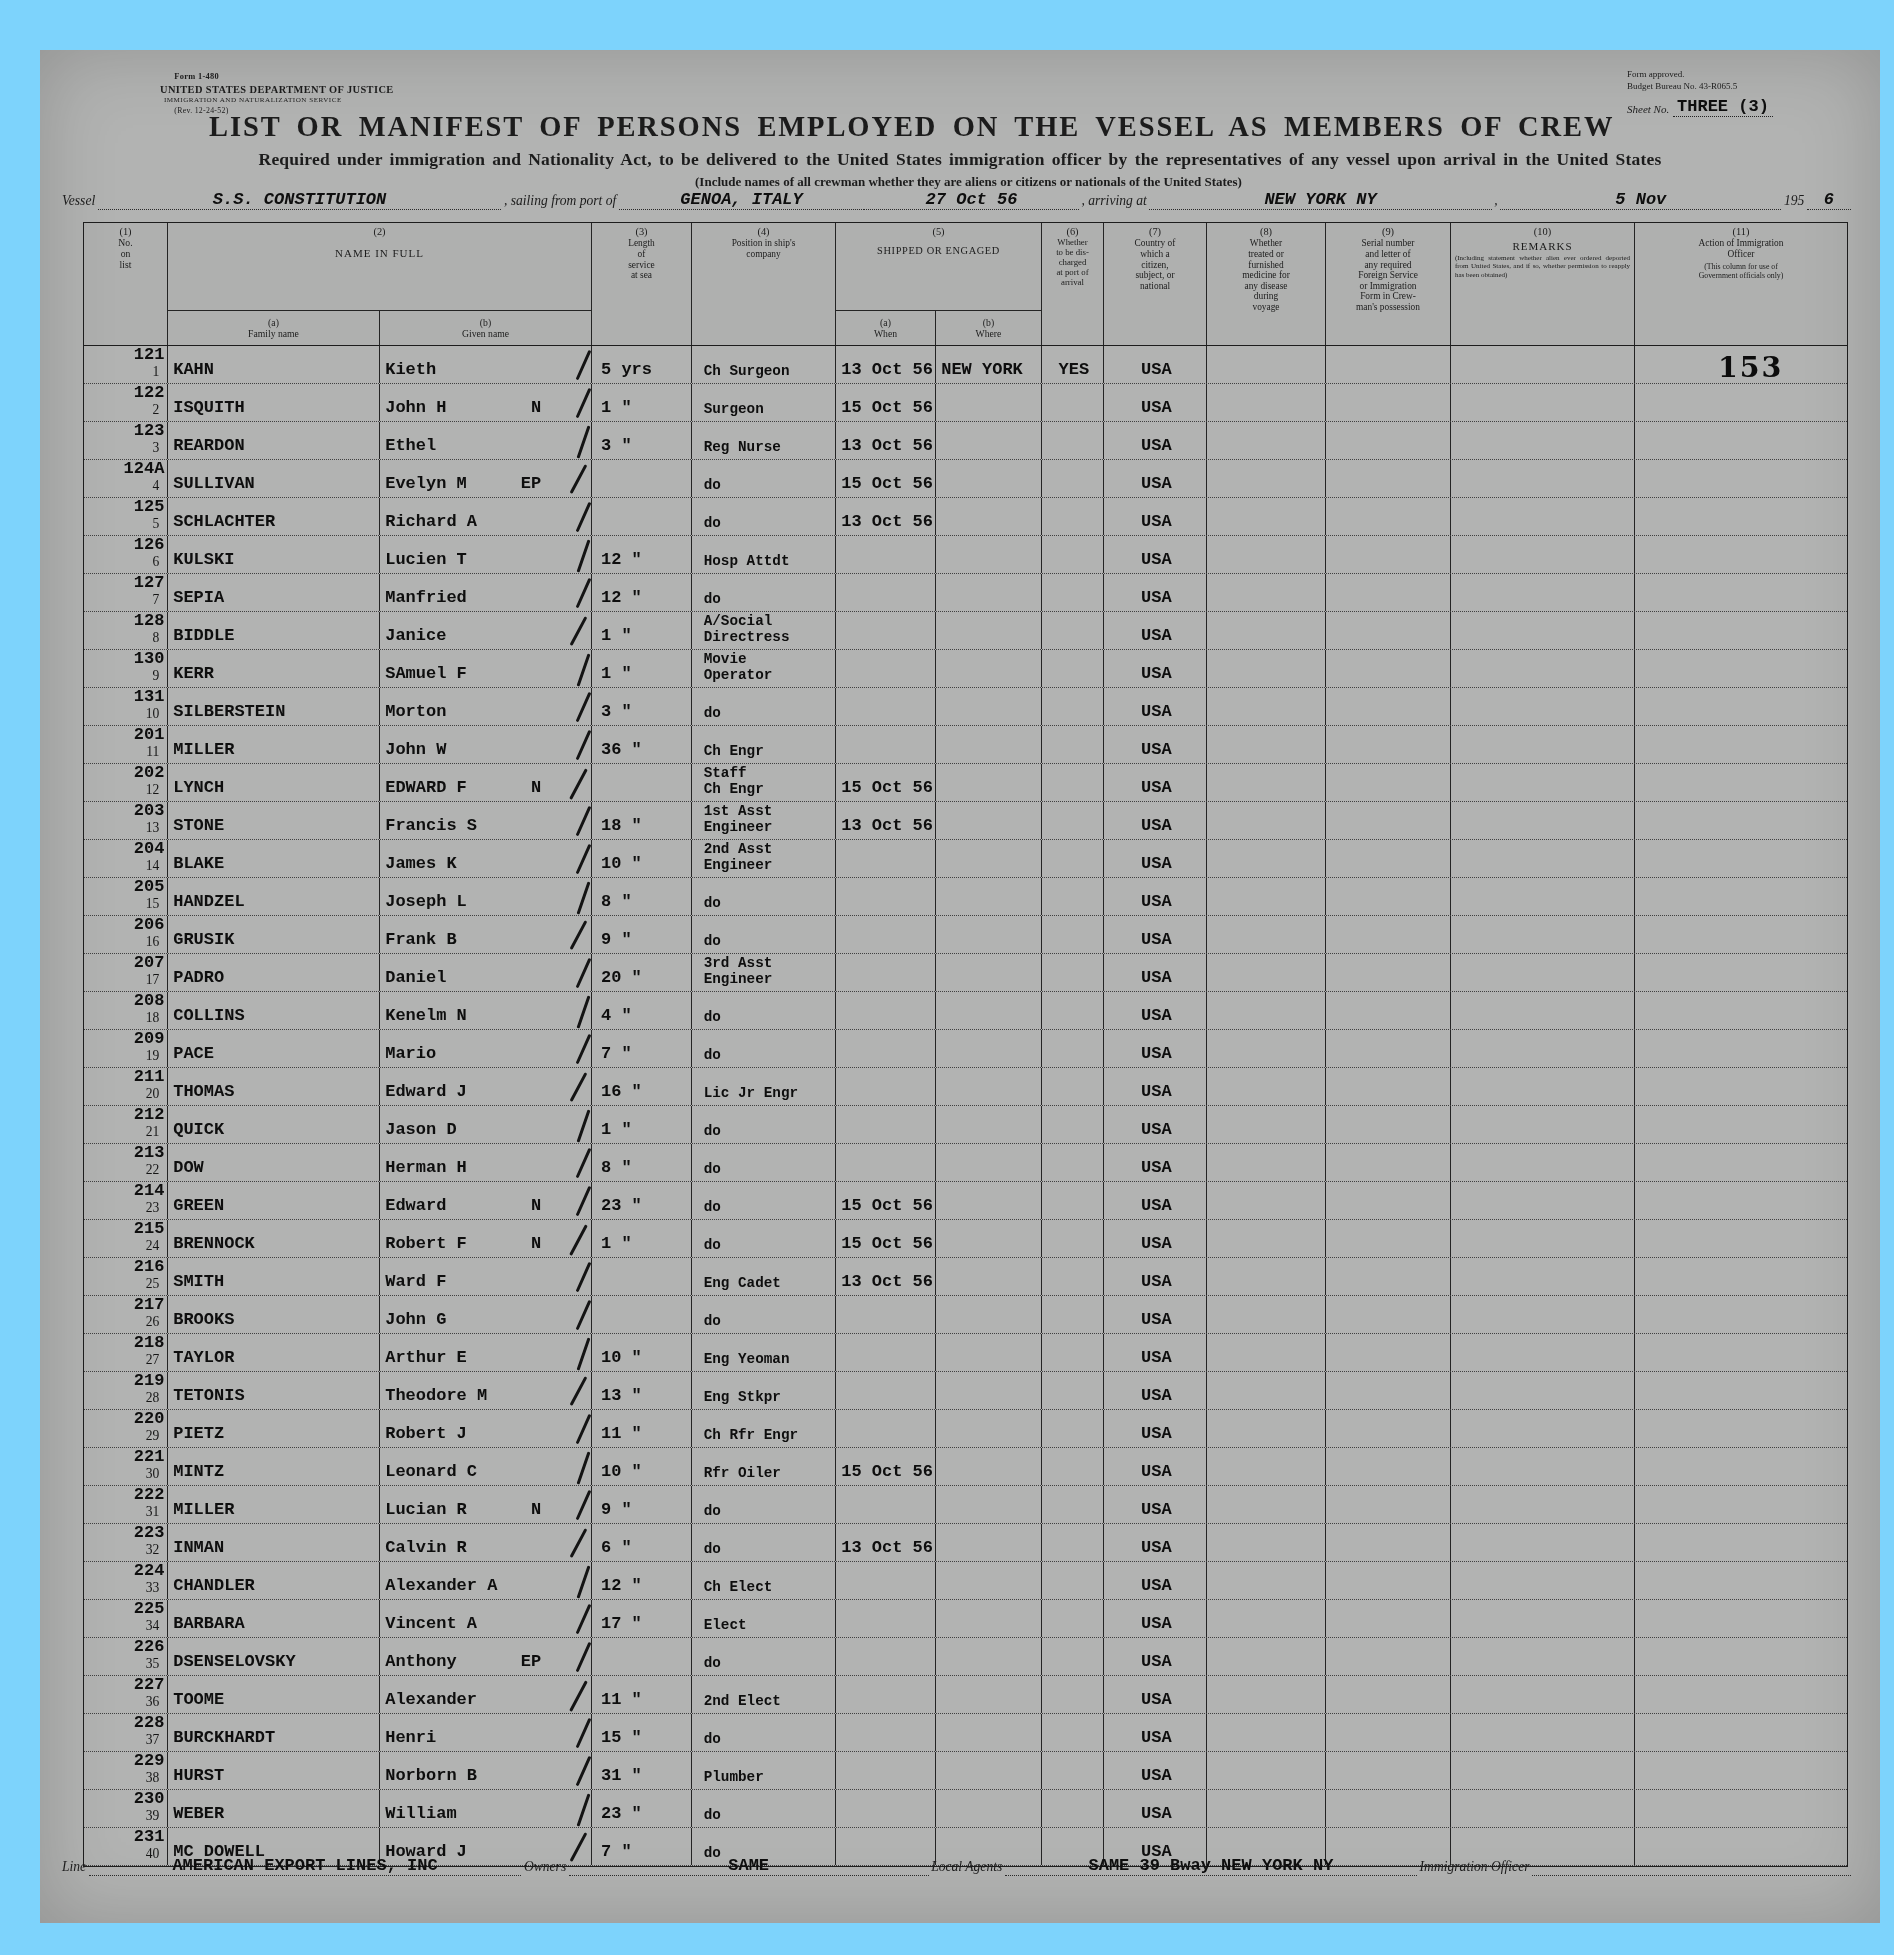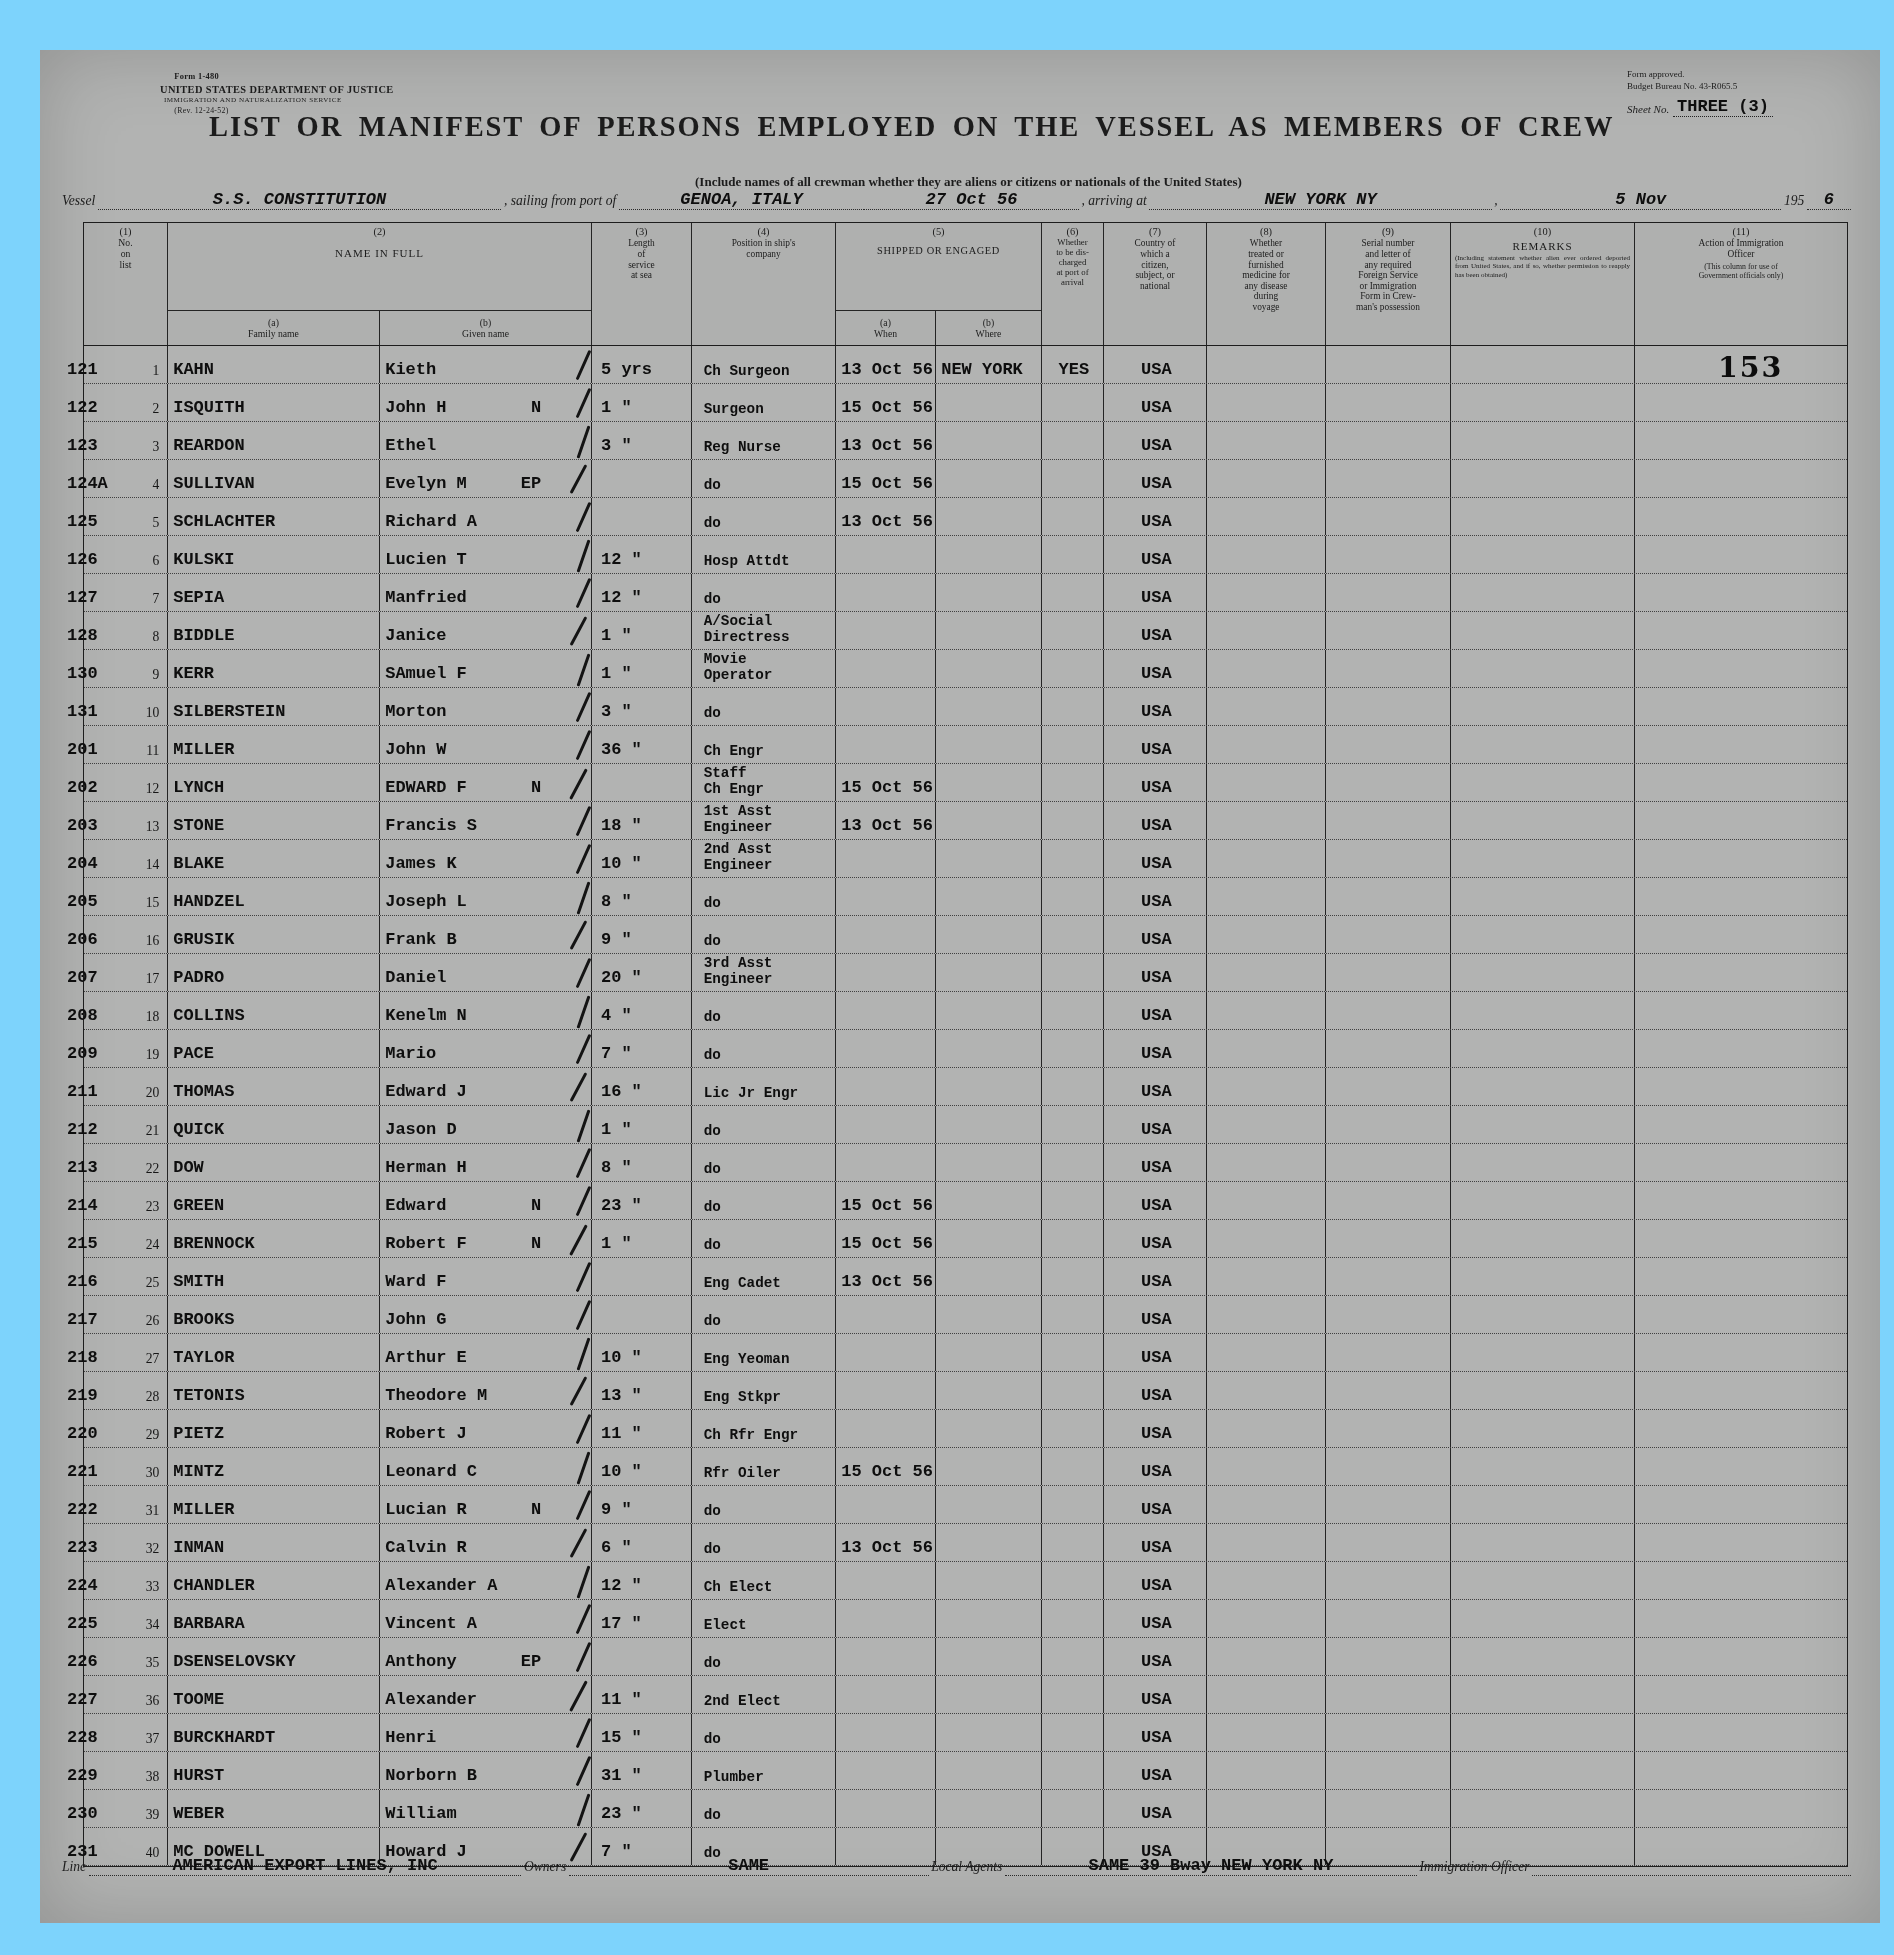--- a/index.html
+++ b/index.html
@@ -46,21 +46,21 @@
   .subcell.last{border-right:none;flex:1;}
   .hw1{width:84px;} .hw2{width:424px;} .hw3{width:100px;} .hw4{width:144px;} .hw5{width:206px;}
   .hw6{width:62px;} .hw7{width:103px;} .hw8{width:119px;} .hw9{width:125px;} .hw10{width:184px;} .hw11{width:212px;}
   .sw-a2{width:212px;} .sw-a5{width:100px;}
   .tbody{}
   .trow{display:flex;height:38px;border-bottom:1.3px dotted rgba(25,25,25,.75);position:relative;box-sizing:border-box;}
   .cell{box-sizing:border-box;border-right:1.3px solid #242424;display:flex;align-items:flex-end;padding:0 2.6px 3.9px 5.2px;
         overflow:visible;}
   .cell.last{border-right:none;}
   .cell.center{justify-content:center;}
-  .w-no{width:84px;justify-content:space-between;align-items:flex-end;padding-left:0;}
+  .w-no{width:84px;justify-content:space-between;align-items:flex-end;padding-left:0;flex-direction:column;}
   .w-family{width:212px;} .w-given{width:212px;justify-content:space-between;padding-right:46px;}
   .w-len{width:100px;padding-left:9px;} .w-pos{width:144px;padding-left:11.7px;}
   .w-when{width:100px;} .w-where{width:106px;} .w-disch{width:62px;} .w-country{width:103px;}
   .w-med{width:119px;} .w-serial{width:125px;} .w-remarks{width:184px;} .w-action{width:212px;}
   .stamp{margin-left:-17px;}
   .listno{font-family:"Liberation Serif",serif;font-weight:normal;font-size:13.6px;padding-right:5.2px;color:#161616;}
   .pos{font-size:14.3px;white-space:pre-line;line-height:1.08;}
   .ann{margin-right:3.9px;}
   .slash{position:absolute;left:498px;top:2.6px;width:2.6px;height:32px;background:#141414;transform:rotate(24deg);
          border-radius:1.3px;}
@@ -89,20 +89,21 @@
     <div class="approved-block">
       <div>Form approved.</div>
       <div>Budget Bureau No. 43-R065.5</div>
       <div class="sheet-line">
         <span>Sheet No.</span>
         <span class="typed sheet-val">THREE (3)</span>
       </div>
     </div>
 
     <div class="title">LIST OR MANIFEST OF PERSONS EMPLOYED ON THE VESSEL AS MEMBERS OF CREW</div>
+    <div class="subtitle">Required under immigration and Nationality Act, to be delivered to the United States immigration officer by the representatives of any vessel upon arrival in the United States</div>
     <div class="paren-note">(Include names of all crewman whether they are aliens or citizens or nationals of the United States)</div>
 
     <div class="vessel-line">
       <span class="flabel">Vessel</span>
       <span class="vslot g2">
           <span class="typed">S.S. CONSTITUTION</span>
         </span>
       <span class="flabel">, sailing from port of</span>
       <span class="vslot g1">
           <span class="typed">GENOA, ITALY</span>

